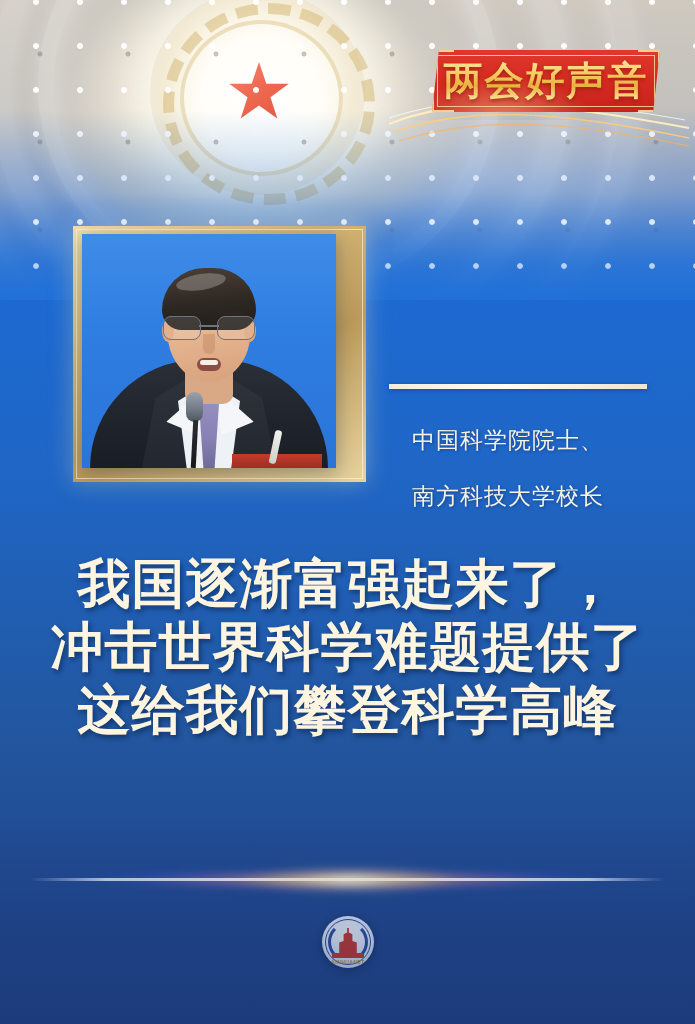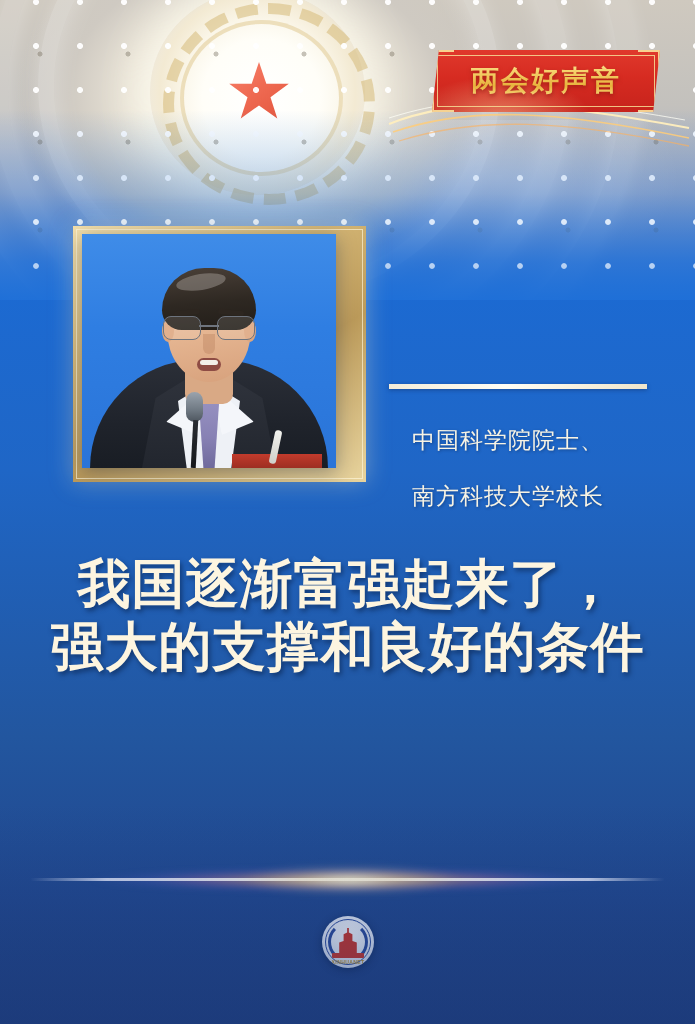--- a/index.html
+++ b/index.html
@@ -109,21 +109,21 @@
   .banner-corner{
     position:absolute;width:20px;height:20px;border:2px solid rgba(250,226,156,.9);
   }
   .bc-tl{left:0;top:0;border-right:none;border-bottom:none;}
   .bc-tr{right:0;top:0;border-left:none;border-bottom:none;}
   .bc-bl{left:0;bottom:0;border-right:none;border-top:none;}
   .bc-br{right:0;bottom:0;border-left:none;border-top:none;}
   .banner-text{
     position:absolute;inset:0;
     display:flex;align-items:center;justify-content:center;
-    font-size:28px;font-weight:bold;letter-spacing:2px;
+    font-size:39px;font-weight:bold;letter-spacing:2px;
     background:linear-gradient(180deg,#fff6c9 0%,#f6d470 32%,#e8b23c 58%,#fae392 80%,#d99b2a 100%);
     -webkit-background-clip:text;background-clip:text;
     color:transparent;-webkit-text-fill-color:transparent;
     text-shadow:none;
     filter:drop-shadow(0 2px 2px rgba(120,20,10,.55));
   }
   
   .swoosh{position:absolute;left:-35px;top:48px;width:300px;height:60px;overflow:visible;}
 
   
@@ -390,21 +390,22 @@
   </div>
 
   <div class="name-rule"></div>
   <div class="subtitle">
     <div>中国科学院院士、</div>
     <div>南方科技大学校长</div>
   </div>
 
   <div class="quote">
     <div class="qline">我国逐渐富强起来了，</div>
-    <div class="qline">强大的支撑和良好的条件</div>
+    <div class="qline">冲击世界科学难题提供了</div>
+    <div class="qline">这给我们攀登科学高峰</div>
   </div>
 
   <div class="streak">
     <div class="streak-glow"></div>
     <div class="streak-core"></div>
     <div class="streak-halo"></div>
   </div>
 
   <div class="logo">
     <div class="logo-arcs"></div>

